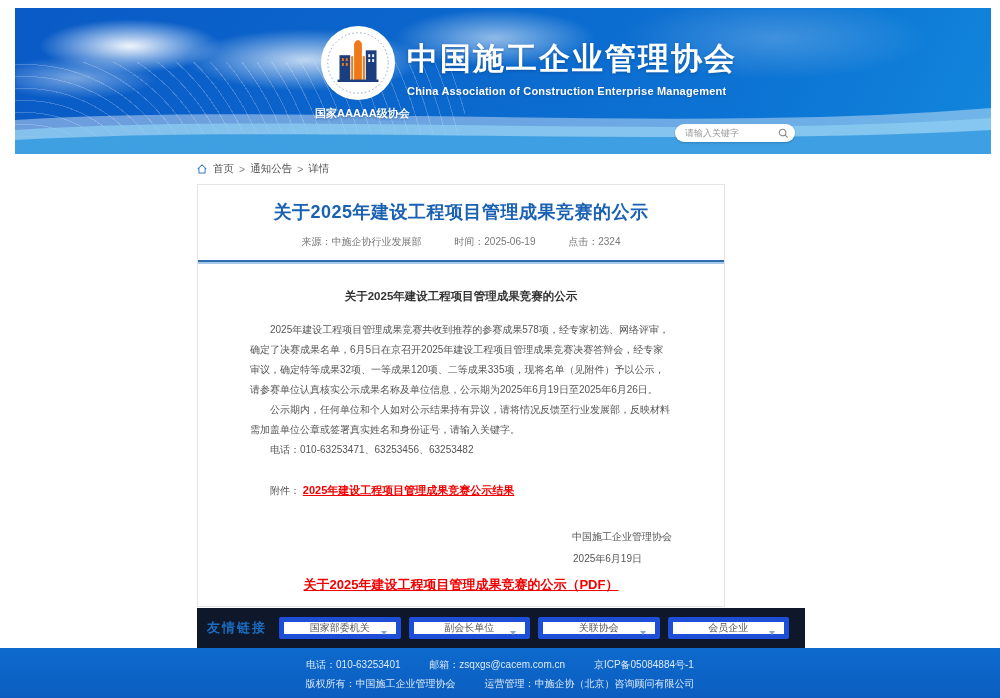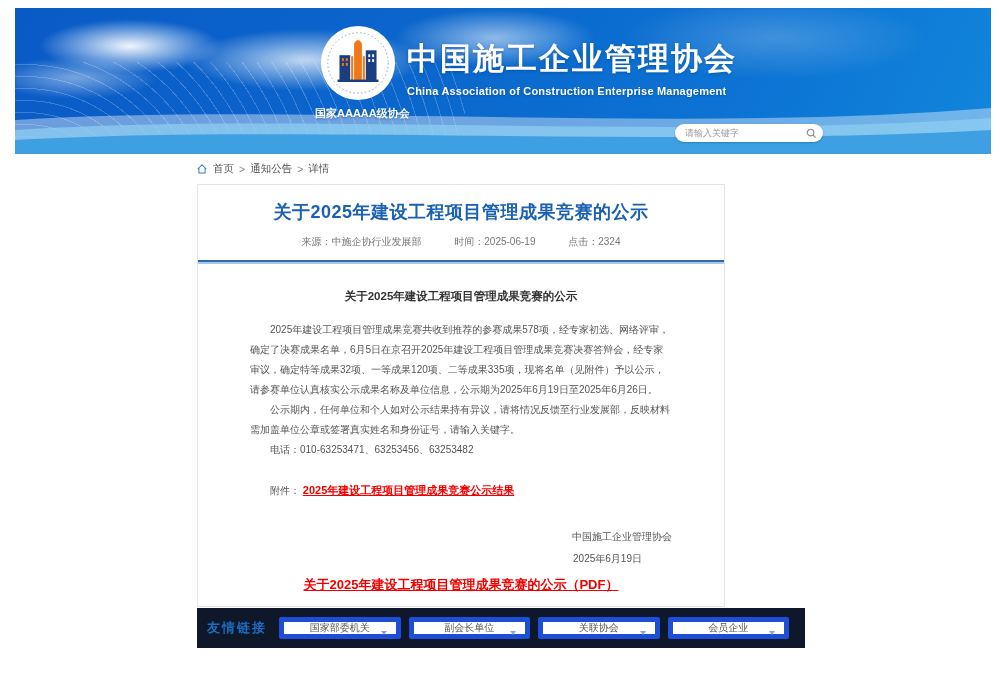--- a/index.html
+++ b/index.html
@@ -32,21 +32,21 @@
 
   .brand { position:absolute; left:300px; top:14px; display:flex; }
   .logo-wrap { width:86px; text-align:center; }
   .logo { width:78px; height:78px; margin:2px auto 0; display:block; cursor:pointer; }
   .badge { margin-top:4px; color:#fff; font-size:11px; font-weight:bold; white-space:nowrap; text-shadow:0 1px 2px rgba(0,40,90,.4); }
   .titles { margin-left:6px; padding-top:16px; color:#fff; }
   .title-cn { font-size:31px; font-weight:bold; letter-spacing:2px; text-shadow:0 1px 3px rgba(0,40,90,.35); white-space:nowrap; }
   .title-en { font-size:11px; font-weight:bold; margin-top:5px; letter-spacing:.2px; text-shadow:0 1px 2px rgba(0,40,90,.35); white-space:nowrap; }
 
   .search {
-    position:absolute; left:660px; top:116px; width:148px; height:18px;
+    position:absolute; left:660px; top:116px; width:120px; height:18px;
     background:#fff; border-radius:9px; display:flex; align-items:center; padding:0 6px 0 10px;
     box-shadow:0 1px 2px rgba(0,30,70,.25);
   }
   .search input {
     flex:1; border:none; outline:none; font-size:9px; color:#555; background:transparent; min-width:0;
     font-family:inherit;
   }
   .search input::placeholder { color:#999; }
   .search svg { flex:0 0 auto; cursor:pointer; }
 
@@ -213,14 +213,25 @@
         <span>关联协会</span>
         <span class="arrow"></span>
       </div>
       <div class="dd">
         <span>会员企业</span>
         <span class="arrow"></span>
       </div>
     </div>
   </section>
 
+  <footer class="footer">
+    <div class="fline1">
+      <span>电话：010-63253401</span>
+      <span>邮箱：zsqxgs@cacem.com.cn</span>
+      <span>京ICP备05084884号-1</span>
+    </div>
+    <div class="fline2">
+      <span>版权所有：中国施工企业管理协会</span>
+      <span>运营管理：中施企协（北京）咨询顾问有限公司</span>
+    </div>
+  </footer>
 
 </div>
 
 </body></html>

